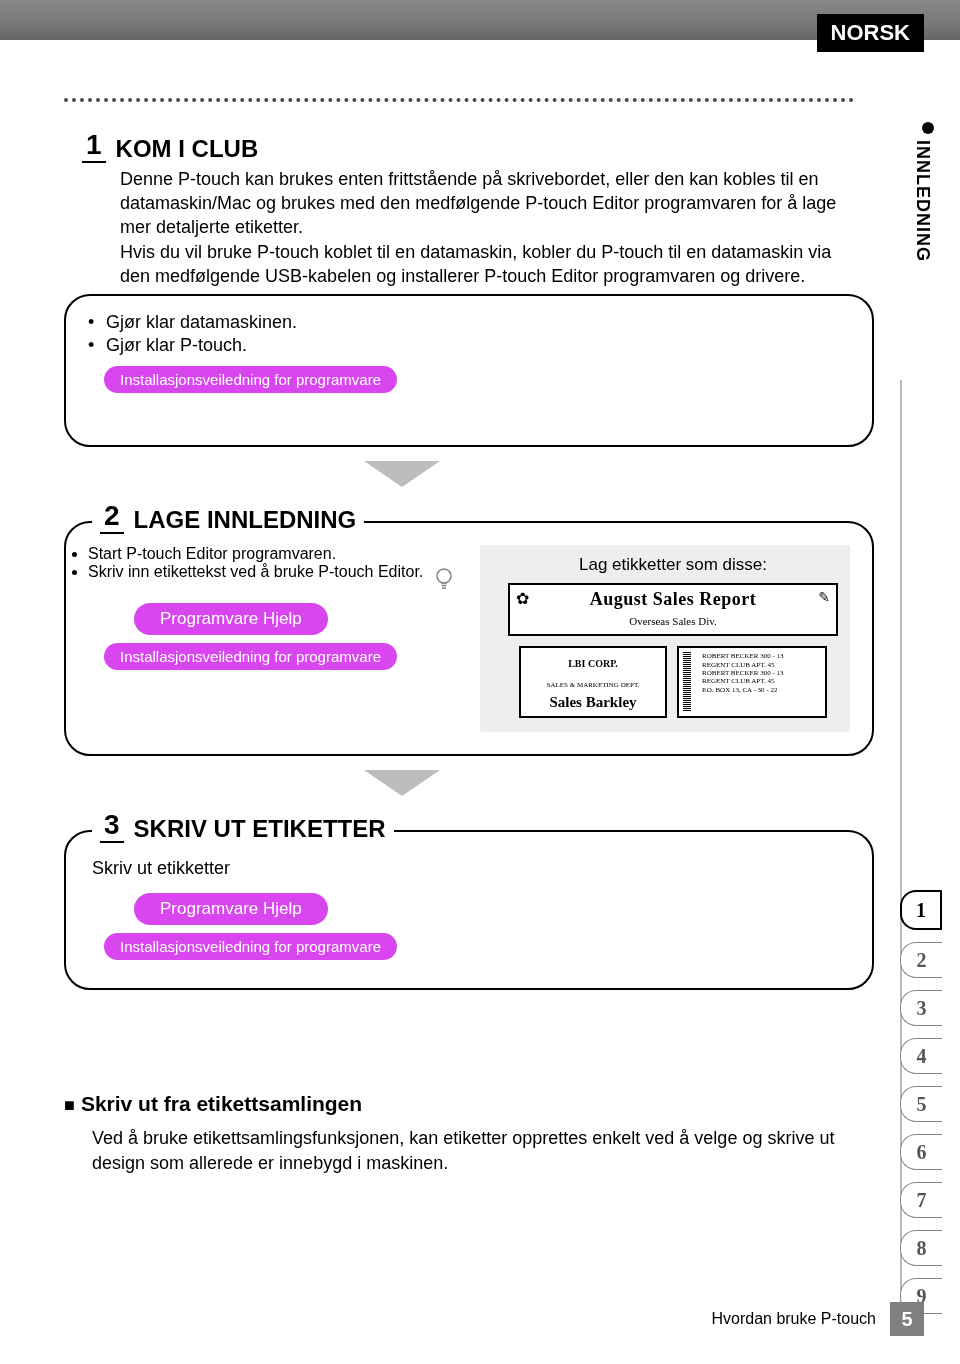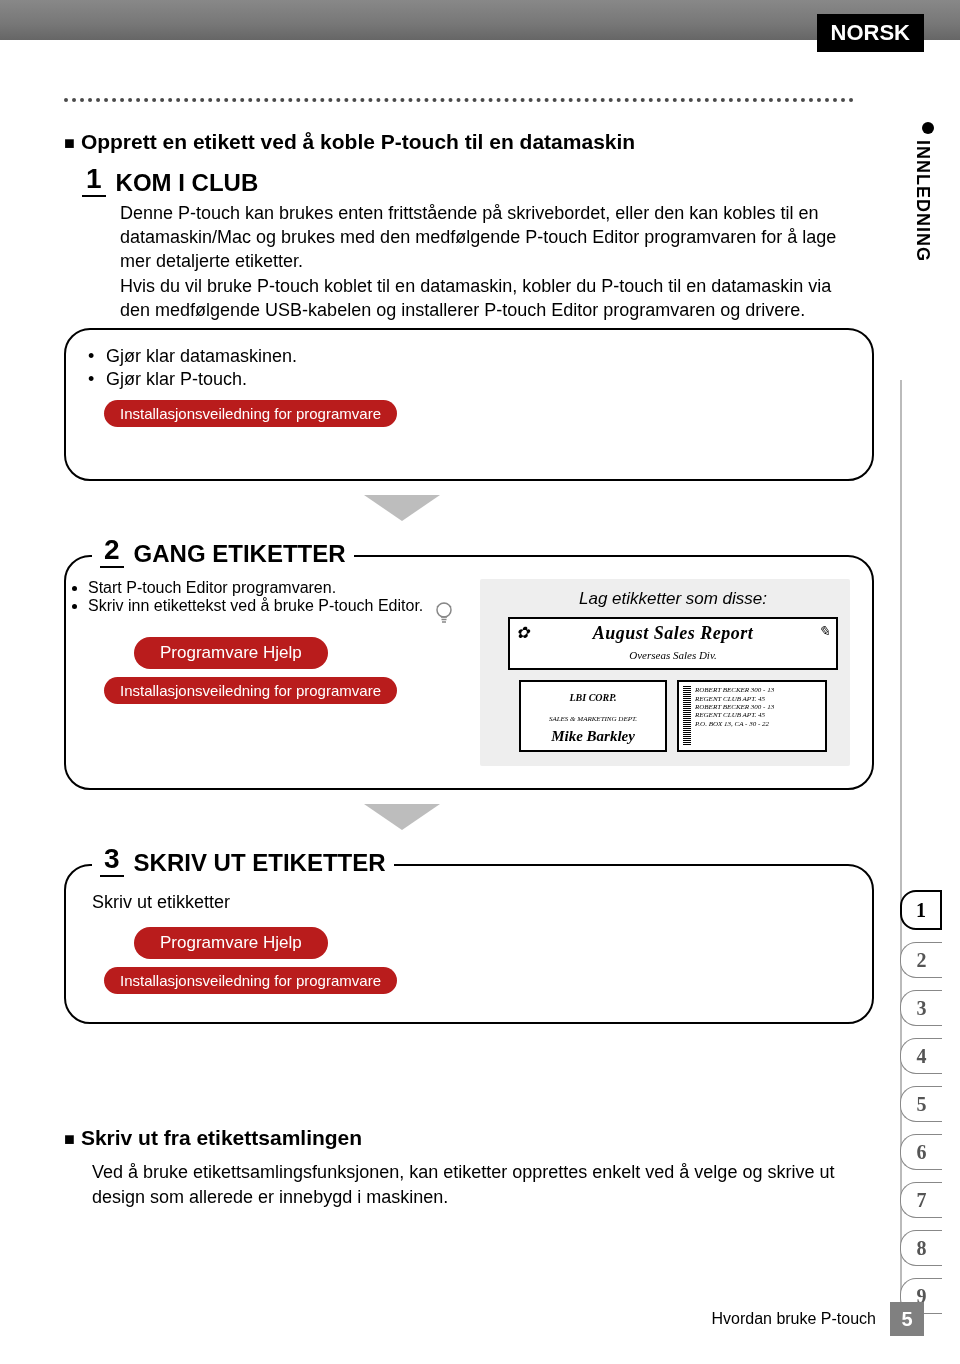--- a/index.html
+++ b/index.html
@@ -102,21 +102,21 @@
     margin: 2px 0;
   }
   .box li::before {
     content: "•";
     position: absolute;
     left: 0;
     font-size: 18px;
   }
   .pill {
     display: inline-block;
-    background: #b91c1c;
+    background: #d946ef;
     color: #fff;
     border-radius: 999px;
     font-size: 15px;
     padding: 5px 16px;
     margin: 8px 0 0 16px;
   }
   .pill-lg {
     font-size: 17px;
     padding: 6px 26px;
   }
@@ -148,42 +148,41 @@
   }
   .two-col { display: flex; gap: 18px; align-items: flex-start; }
   .leftcol { flex: 1; }
   .rightcol {
     width: 370px;
     background: #eee;
     border-radius: 2px;
     padding: 10px 12px 14px 28px;
     font-size: 17px;
     text-align: center;
-    font-style: italic;
   }
   .labelrow {
     display: flex; gap: 10px; margin-top: 10px; justify-content: center;
   }
   .label-sample {
     border: 2px solid #000;
     background: #fff;
     font-family: "Times New Roman", serif;
     padding: 4px 8px;
     text-align: center;
   }
   .label1 { width: 330px; }
   .label1 .t1 { font-weight: bold; font-size: 18px; letter-spacing: 0.5px; }
   .label1 .t2 { font-size: 11px; }
   .label2 { width: 148px; }
   .label2 .t1 { font-size: 10px; font-weight: bold; }
   .label2 .t2 { font-size: 7px; }
   .label2 .t3 { font-weight: bold; font-size: 15px; }
   .label3 {
     width: 150px; font-size: 7px; line-height: 1.2; text-align: left;
-    display: flex; gap: 4px; padding: 4px;
+    display: flex; gap: 11px; padding: 4px;
   }
   .label3 .bar { width: 8px; background: repeating-linear-gradient(#000,#000 1px,#fff 1px,#fff 2px); }
   .bulb {
     display: inline-block;
     vertical-align: top;
     margin: 4px 0 0 6px;
   }
   .index-rail {
     position: absolute;
     right: 20px;
@@ -257,23 +256,20 @@
 <div class="right-rule"></div>
 
 <div class="side-tab">
   <span class="dot"></span><span>INNLEDNING</span>
 </div>
 
 <div class="page">
 
   <div class="dotted-sep"></div>
 
-  <div class="section-title">
-    <span class="sq">■</span><span>Opprett en etikett ved å koble P-touch til en datamaskin</span>
-  </div>
 
   <div class="step-head">
     <div class="step-num">1</div>
     <div class="step-title">KOM I CLUB</div>
   </div>
   <div class="body-text" style="white-space: pre-line;">Denne P-touch kan brukes enten frittstående på skrivebordet, eller den kan kobles til en datamaskin/Mac og brukes med den medfølgende P-touch Editor programvaren for å lage mer detaljerte etiketter.
 Hvis du vil bruke P-touch koblet til en datamaskin, kobler du P-touch til en datamaskin via den medfølgende USB-kabelen og installerer P-touch Editor programvaren og drivere.</div>
 
   <div class="box">
     <ul>
@@ -283,21 +279,21 @@
     <div class="pill">Installasjonsveiledning for programvare</div>
     <div style="height:30px"></div>
   </div>
 
   <div class="arrow"></div>
 
   <div class="step2-wrap">
     <div class="box2">
       <div class="step2-head">
         <div class="step-num">2</div>
-        <div class="step-title">GANG ETIKETTER</div>
+        <div class="step-title">LAGE INNLEDNING</div>
       </div>
       <div class="two-col">
         <div class="leftcol">
           <ul>
             <li>Start P-touch Editor programvaren.</li>
             <li><span>Skriv inn etikettekst ved å bruke P-touch Editor.</span>
               <span class="bulb">
                 <svg width="20" height="24" viewBox="0 0 20 24">
                     <circle cx="10" cy="9" r="7" fill="none" stroke="#888" stroke-width="1.5"></circle>
                     <path d="M7 16 h6 M7.5 18.5 h5 M8 21 h4" stroke="#888" stroke-width="1.5" fill="none"></path>
@@ -314,21 +310,21 @@
           <div class="label-sample label1" style="margin:0 auto; position:relative;">
             <span style="position:absolute;left:6px;top:4px;font-size:16px">✿</span>
             <span class="t1">August Sales Report</span>
             <span style="position:absolute;right:6px;top:4px;font-size:14px">✎</span><br>
             <span class="t2">Overseas Sales Div.</span>
           </div>
           <div class="labelrow">
             <div class="label-sample label2">
               <span class="t1">LBI CORP.</span><br>
               <span class="t2">SALES &amp; MARKETING DEPT.</span><br>
-              <span class="t3">Mike Barkley</span>
+              <span class="t3">Sales Barkley</span>
             </div>
             <div class="label-sample label3">
               <div class="bar"></div>
               <div>
                 <div>ROBERT BECKER 300 - 13</div>
                 <div>REGENT CLUB APT. 45</div>
                 <div>ROBERT BECKER 300 - 13</div>
                 <div>REGENT CLUB APT. 45</div>
                 <div>P.O. BOX 13, CA - 30 - 22</div>
               </div>

